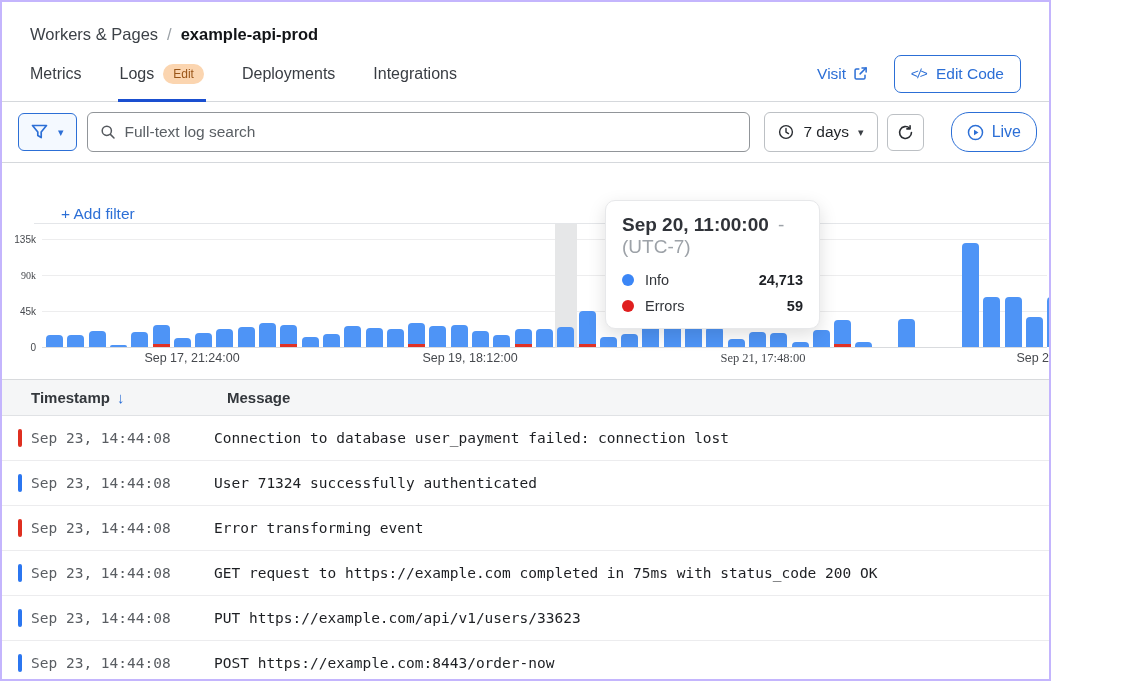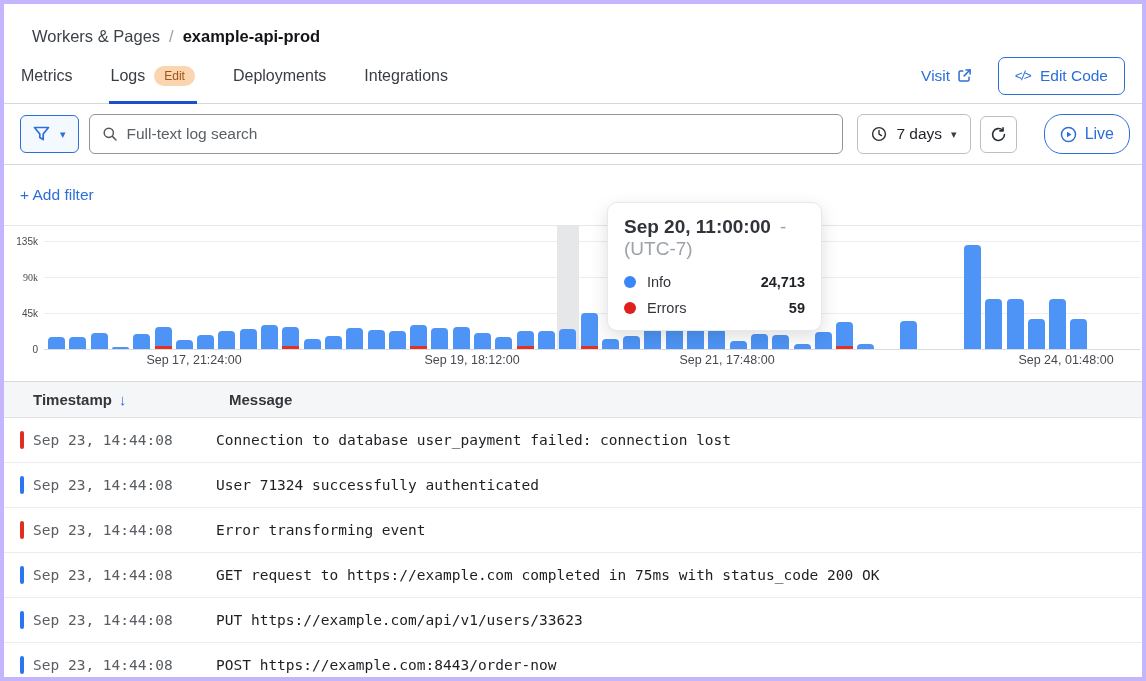--- a/index.html
+++ b/index.html
@@ -1,30 +1,30 @@
 <!DOCTYPE html>
 <html><head>
 <meta charset="utf-8">
 <style>
   * { box-sizing: border-box; margin: 0; padding: 0; }
   html,body { background:#fff; }
   body { font-family: "Liberation Sans", sans-serif; color:#26292e; }
   .window {
-    position: relative; width: 1146px; height: 681px;
-    border: 4px solid #c4b5fd; background:#fff; overflow: hidden;
+    position: relative; width: 1051px; height: 681px;
+    border: 2px solid #c4b5fd; background:#fff; overflow: hidden;
   }
 
   
   .breadcrumb-row { height: 44px; display:flex; align-items:flex-end; padding: 0 28px 2px 28px; }
   .breadcrumb { font-size: 16.5px; color:#3d4248; display:flex; gap:9px; align-items:baseline; }
   .breadcrumb .sep { color:#9aa0a6; }
   .breadcrumb .current { color:#121417; font-weight: bold; }
 
   
-  .tab-row { height: 56px; display:flex; align-items:stretch; padding: 0 17px; border-bottom: 1px solid #d5d8dc; }
+  .tab-row { height: 56px; display:flex; align-items:stretch; padding: 0 28px; border-bottom: 1px solid #d5d8dc; }
   .tabs { display:flex; align-items:stretch; }
   .tab { position:relative; display:flex; align-items:center; gap:9px; margin-right: 38px; font-size:16px; color:#393d43; cursor:pointer; }
   .tab.active::after { content:""; position:absolute; left:-2px; right:-2px; bottom:-1px; height:3px; background:#1a4fd0; }
   .beta-badge { background:#fbd5b0; color:#9a5518; font-size:12px; padding: 3px 10px; border-radius: 11px; }
   .header-actions { margin-left:auto; display:flex; align-items:center; gap:26px; }
   .visit-link { display:flex; align-items:center; gap:7px; color:#2c6fd6; font-size:15.5px; cursor:pointer; }
   .btn-editcode { display:flex; align-items:center; gap:9px; height:38px; padding:0 16px; border:1px solid #2c6fd6; border-radius:7px; background:#fff; color:#2c6fd6; font-size:15.5px; cursor:pointer; font-family:inherit; }
   .code-glyph { font-size:13px; letter-spacing:-1px; transform: skewX(-8deg); }
 
   
@@ -33,21 +33,21 @@
   .caret { font-size:11px; color:#2c6fd6; }
   .caret.dark { color:#3a3e44; }
   .search-box { flex:1; display:flex; align-items:center; gap:9px; height:40px; margin:0 14px 0 10px; border:1px solid #919599; border-radius:6px; background:#fff; padding:0 12px; }
   .search-box input { border:none; outline:none; flex:1; font-size:15.5px; font-family:inherit; color:#26292e; background:transparent; }
   .search-box input::placeholder { color:#5b6065; }
   .btn-time { display:flex; align-items:center; gap:9px; height:40px; padding:0 13px; border:1px solid #bcc0c4; border-radius:6px; background:#fff; font-size:15.5px; color:#1f2226; cursor:pointer; font-family:inherit; }
   .btn-refresh { display:flex; align-items:center; justify-content:center; width:37px; height:37px; margin-left:9px; border:1px solid #bcc0c4; border-radius:6px; background:#fff; cursor:pointer; }
   .btn-live { display:flex; align-items:center; gap:8px; height:40px; padding:0 15px; margin-left:27px; border:1px solid #2c6fd6; border-radius:18px; background:#fff; color:#2c6fd6; font-size:16px; cursor:pointer; font-family:inherit; }
 
   
-  .addfilter-row { height: 61px; display:flex; align-items:center; padding: 0 16px; border-bottom:1px solid #e4e6e9; }
+  .addfilter-row { height: 61px; display:flex; align-items:flex-end; padding: 0 27px; border-bottom:1px solid #e4e6e9;margin-left:32px; }
   .add-filter { color:#2c6fd6; font-size:15.5px; cursor:pointer; }
 
   
   .chart-section { position:relative; height:155px; }
   .y-labels { position:absolute; left:0; top:0; width:34px; height:100%; }
   .y-labels span { position:absolute; right:0; transform:translateY(-50%); font-size:10px; color:#46494e; }
   .gridline { position:absolute; left:40px; right:2px; height:1px; background:#ededee; }
   .axis-base { position:absolute; left:40px; right:2px; height:1px; background:#d9dbde; top:123px; }
   .plot { position:absolute; left:40px; right:4px; top:15px; height:108px; }
   .bar { position:absolute; bottom:0; width:17px; border-radius:4px 4px 0 0; overflow:hidden; display:flex; flex-direction:column; justify-content:flex-end; }
@@ -233,21 +233,21 @@
         <div class="bar" style="left: 919.9px; height: 104px; background: rgb(78, 148, 246);"></div>
         <div class="bar" style="left: 941.2px; height: 50px; background: rgb(78, 148, 246);"></div>
         <div class="bar" style="left: 962.5px; height: 50px; background: rgb(78, 148, 246);"></div>
         <div class="bar" style="left: 983.8px; height: 30px; background: rgb(78, 148, 246);"></div>
         <div class="bar" style="left: 1005.1px; height: 50px; background: rgb(78, 148, 246);"></div>
         <div class="bar" style="left: 1026.4px; height: 30px; background: rgb(78, 148, 246);"></div>
       </div>
     <div class="x-labels">
         <span style="left: 150px;">Sep 17, 21:24:00</span>
         <span style="left: 428px;">Sep 19, 18:12:00</span>
-        <span style="left: 683px;">Sep 21, 17:48:00</span>
+        <span style="left: 721px; font-family: Liberation Serif, serif;">Sep 21, 17:48:00</span>
         <span style="left: 1022px;">Sep 24, 01:48:00</span>
       </div>
   </div>
 
   <div class="tooltip">
     <div class="tt-title">
       <b>Sep 20, 11:00:00</b>
       <span class="tz">- (UTC-7)</span>
     </div>
     <div class="tt-rows">

